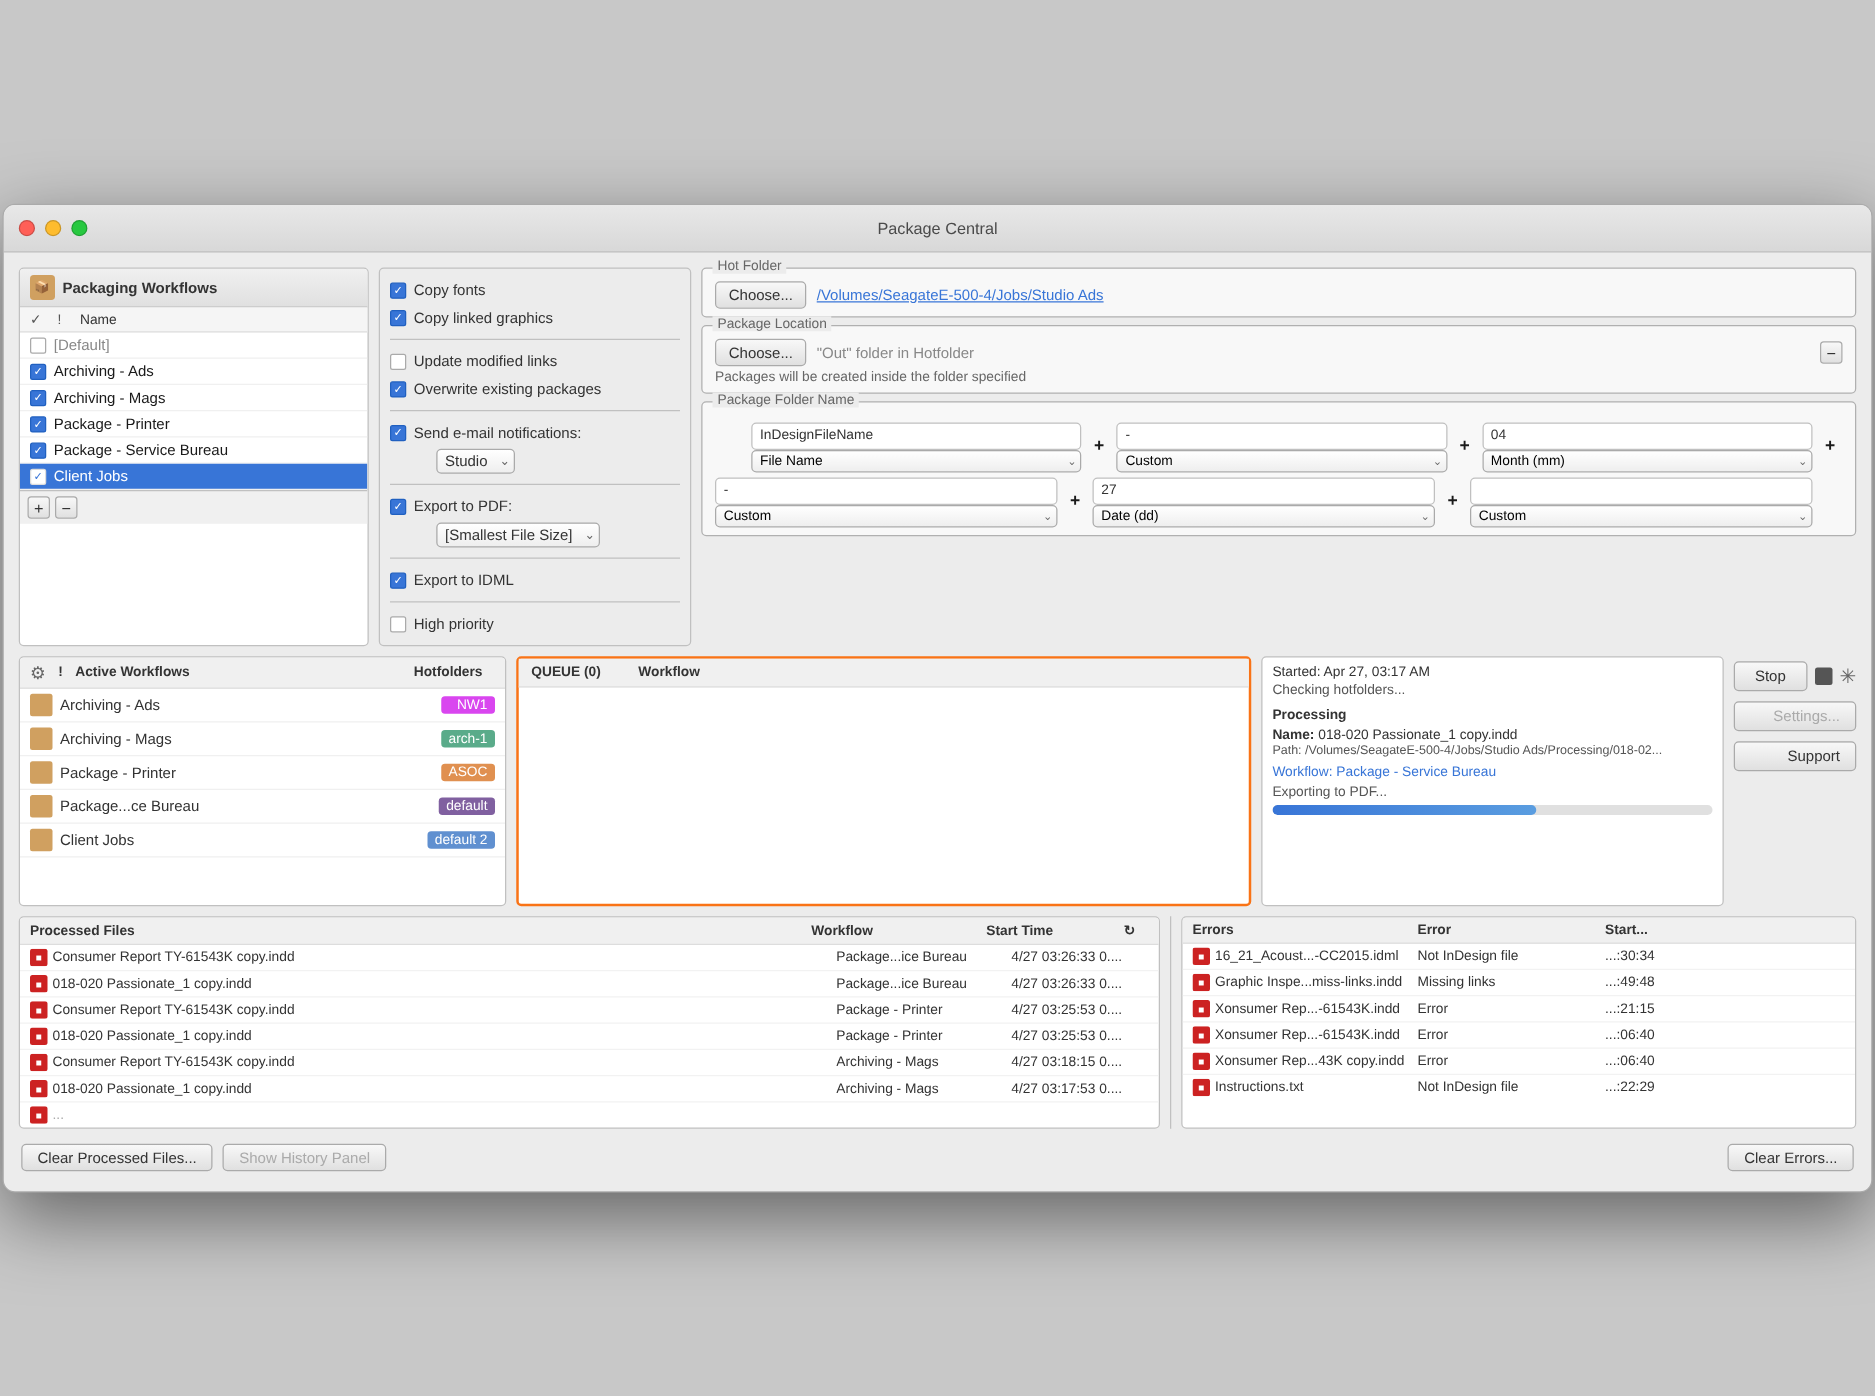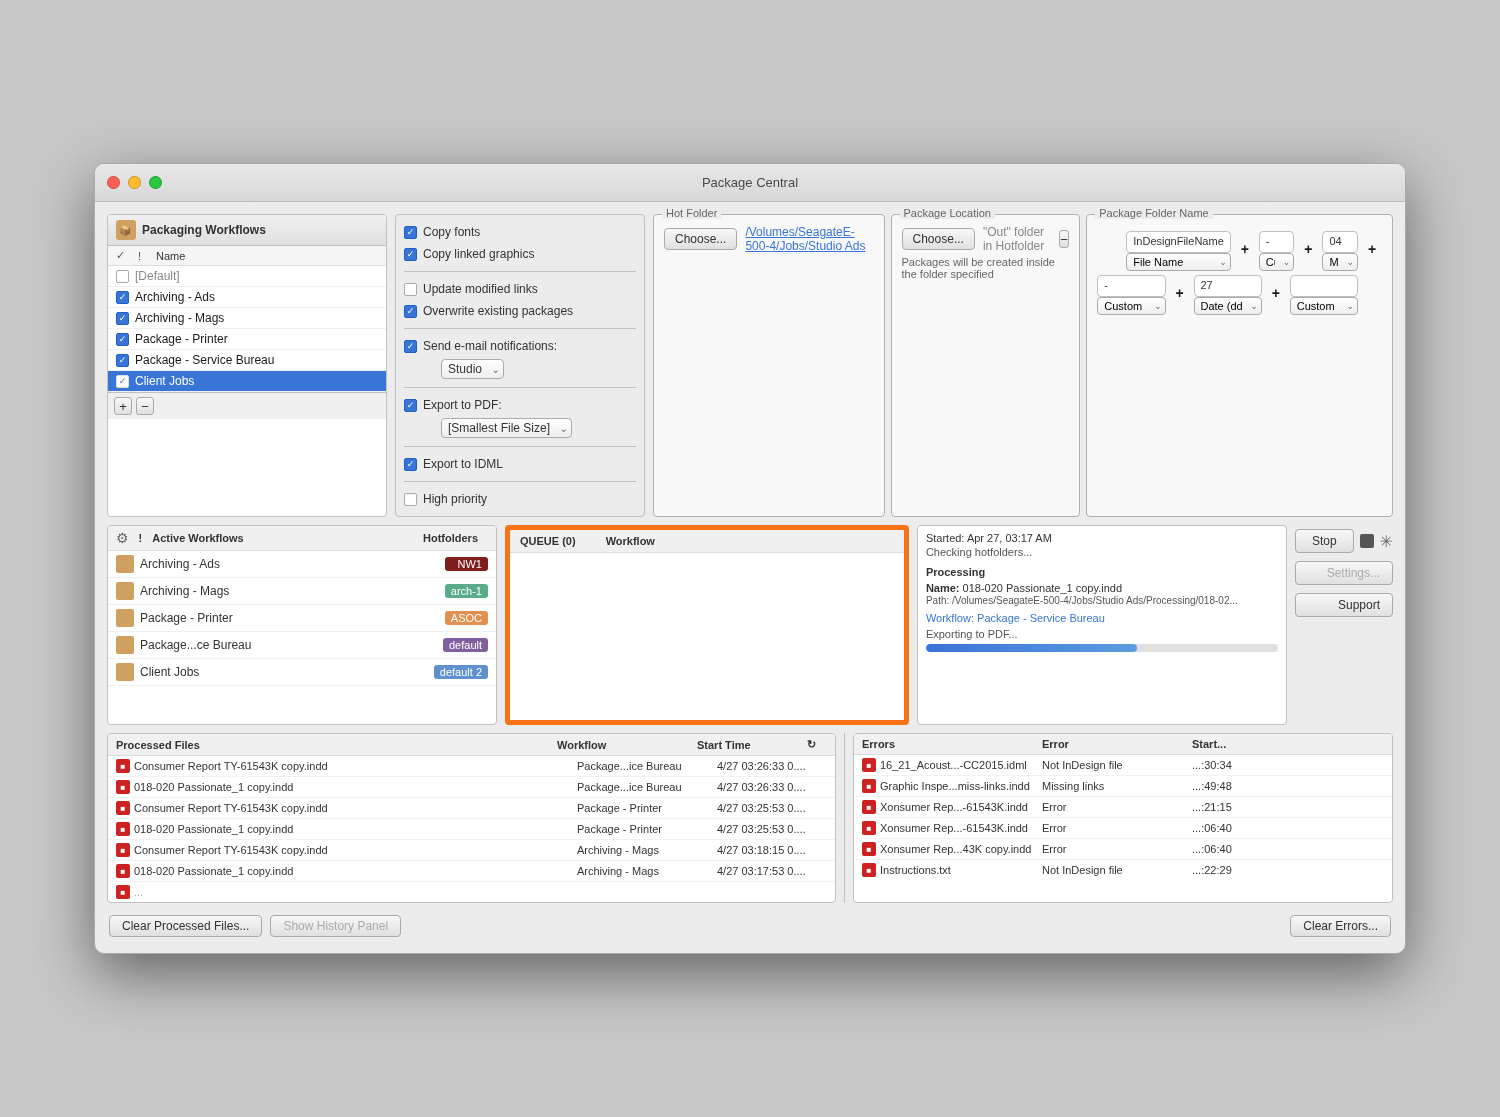--- a/index.html
+++ b/index.html
@@ -7,21 +7,21 @@
       background: #c8c8c8;
       font-family: -apple-system, BlinkMacSystemFont, "Helvetica Neue", Helvetica, Arial, sans-serif;
       font-size: 12px;
       color: #1a1a1a;
       display: flex;
       justify-content: center;
       align-items: center;
       min-height: 100vh;
     }
     .window {
-      width: 1312px;
+      width: 1496px;
       background: #ececec;
       border-radius: 10px;
       box-shadow: 0 20px 60px rgba(0,0,0,0.5);
       overflow: hidden;
       border: 1px solid #aaa;
     }
     .titlebar {
       background: linear-gradient(to bottom, #e8e8e8, #d8d8d8);
       height: 38px;
       display: flex;
@@ -204,21 +204,21 @@
       top: 50%;
       transform: translateY(-50%);
       font-size: 10px;
       color: #666;
       pointer-events: none;
     }
     
     .right-panel {
       flex: 1;
       display: flex;
-      flex-direction: row;
+      flex-direction: column;
       gap: 6px;
     }
     .section-box {
       border: 1px solid #b0b0b0;
       border-radius: 4px;
       background: #f8f8f8;
       padding: 6px 10px;
       position: relative;
     }
     .section-title {
@@ -354,31 +354,31 @@
       display: inline-flex;
       align-items: center;
       gap: 3px;
       padding: 1px 6px;
       border-radius: 3px;
       font-size: 11px;
       color: white;
       font-weight: 500;
       margin-left: auto;
     }
-    .badge-blue { background: #7f1d1d; padding-left: 13px; }
+    .badge-blue { background: #d946ef; padding-left: 13px; }
     .badge-teal { background: #5aab8a; }
     .badge-orange { background: #e09050; }
     .badge-purple { background: #8060a0; }
     .badge-ltblue { background: #6090d0; }
 
     
     .queue-panel {
       flex: 1;
       background: white;
-      border: 5px solid #f97316;
+      border: 2px solid #f97316;
       border-radius: 4px;
       display: flex;
       flex-direction: column;
     }
     .queue-header {
       padding: 5px 10px;
       background: #f0f0f0;
       border-bottom: 1px solid #ddd;
       display: flex;
       gap: 30px;

